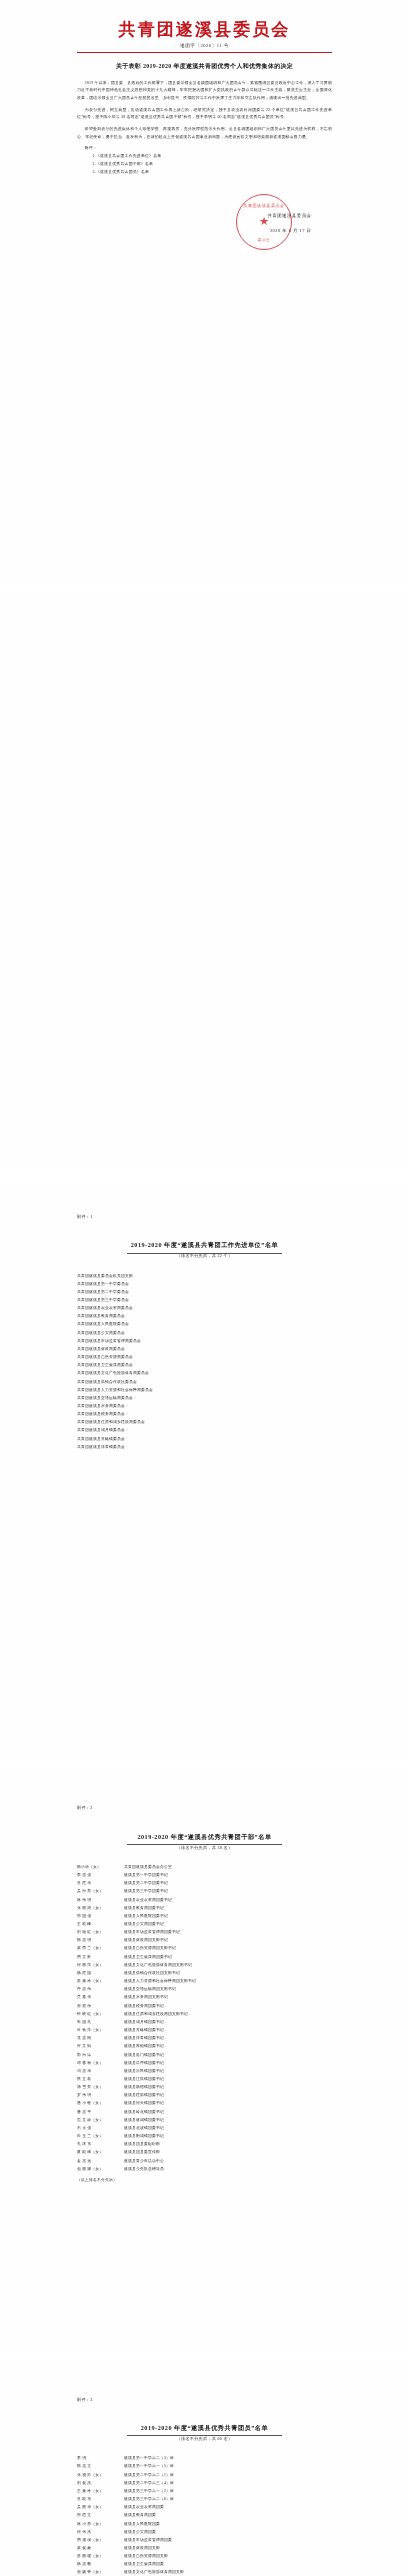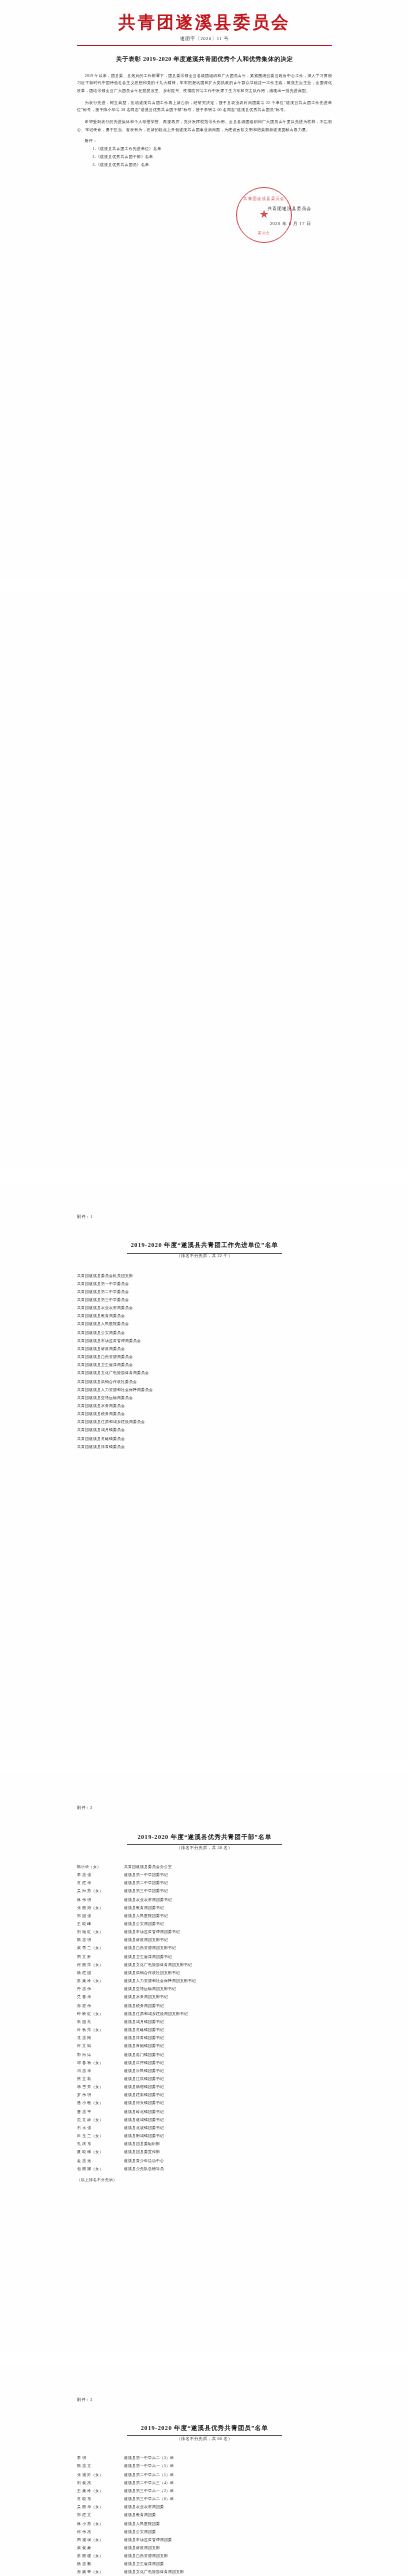--- a/index.html
+++ b/index.html
@@ -19,21 +19,21 @@
     background: #fefefe;
     padding: 0 77px;
   }
   .page-sep {
     width: 409px;
     height: 13.4px;
     background: #ffffff;
   }
 
   
-  #page1 { height: 578px; padding-top: 6px; }
+  #page1 { height: 578px; padding-top: 13px; }
 
   .masthead {
     text-align: center;
     color: #c0161c;
     font-family: "Liberation Serif", "DejaVu Serif", serif;
     font-weight: bold;
     font-size: 17px;
     letter-spacing: 2.1px;
     margin: 7.2px 0 2.1px 0;
     line-height: 1.2;

